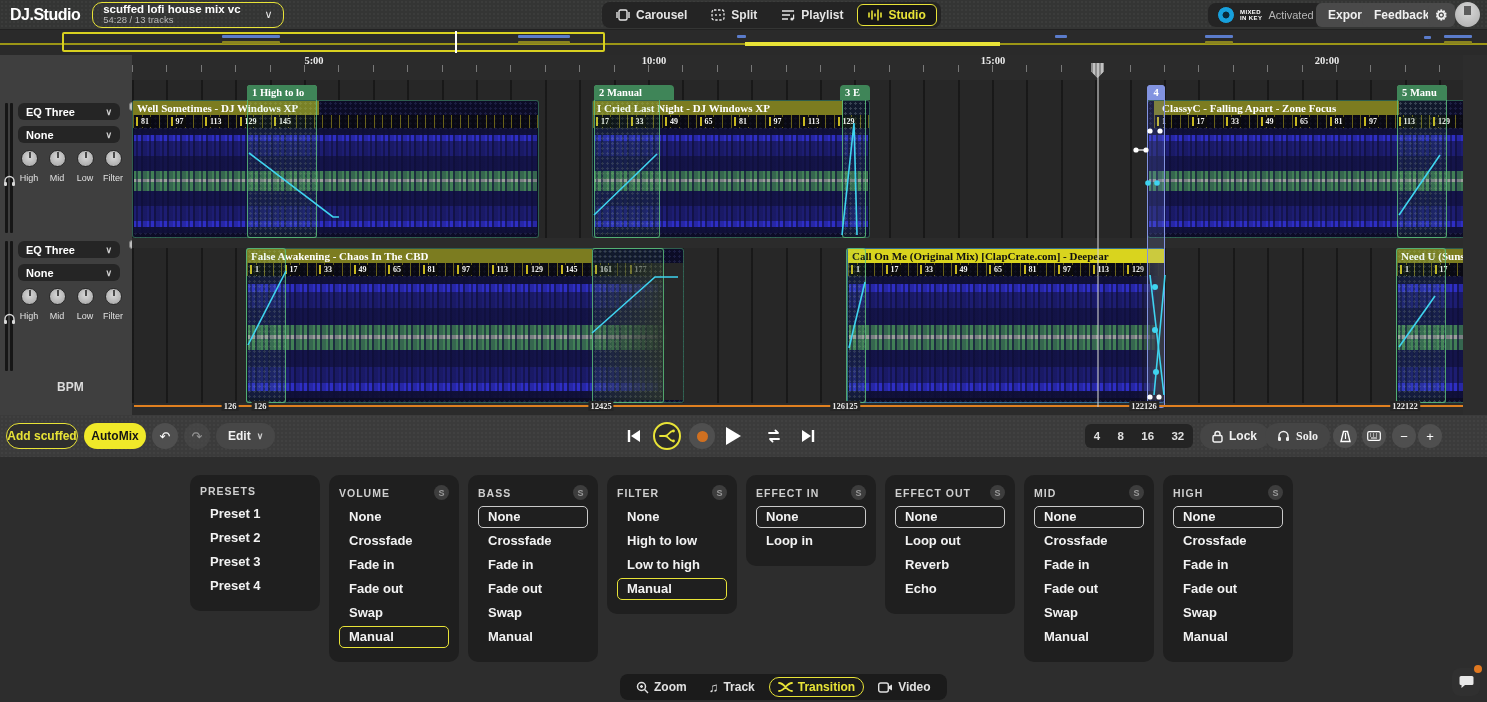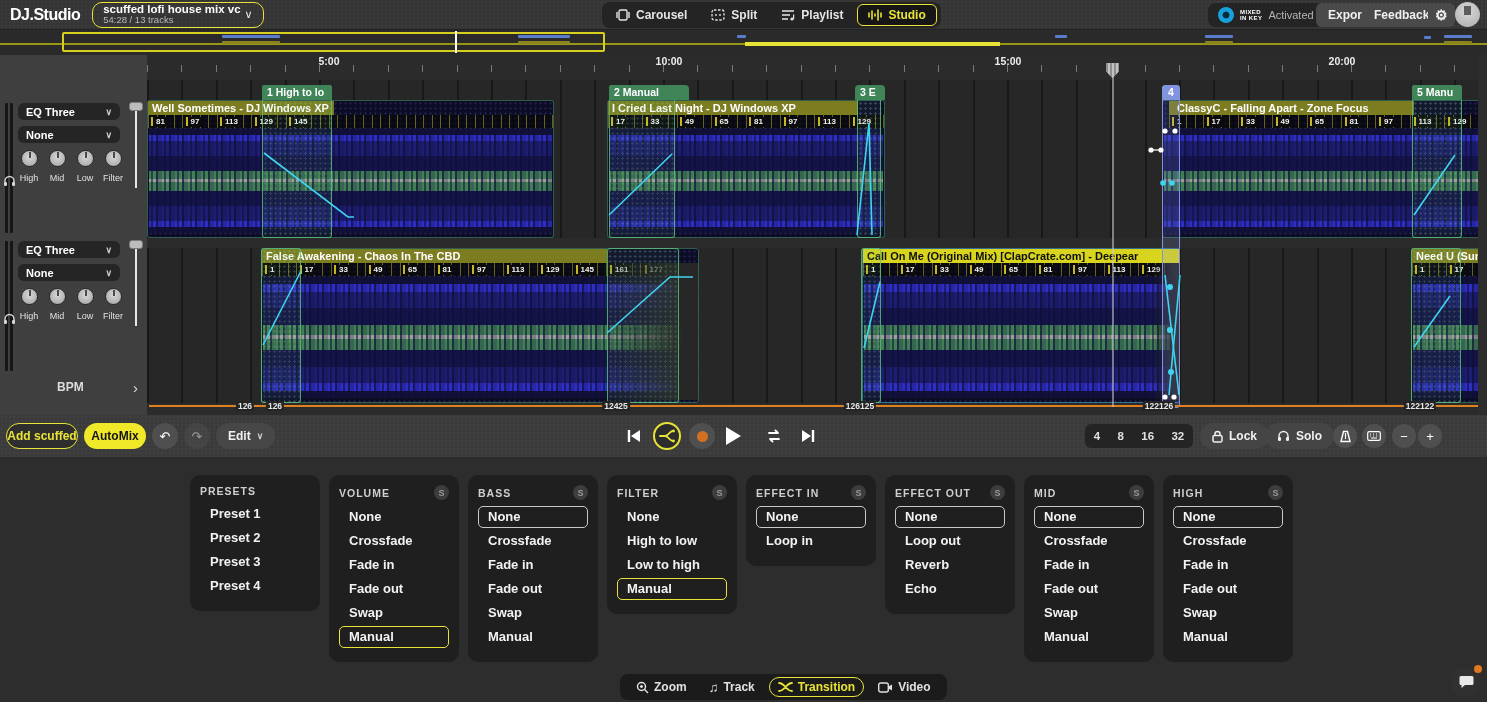--- a/index.html
+++ b/index.html
@@ -6,21 +6,21 @@
   html,body { width:1487px; height:702px; overflow:hidden; }
   body { background:#2d2d2d; font-family:"Liberation Sans", sans-serif; color:#fff; position:relative; }
   .abs { position:absolute; }
 
   
   .header { position:absolute; left:0; top:0; width:1487px; height:30px; background:#343534;
             background-image:radial-gradient(rgba(255,255,255,.035) 1px, transparent 1.2px); background-size:4px 4px;
             border-bottom:1px solid #222; display:flex; align-items:center; }
   .logo { font-size:16px; font-weight:800; letter-spacing:-0.5px; margin-left:10px; color:#fff; }
   .proj-pill { margin-left:12px; height:26px; border:1.5px solid #e8e337; border-radius:10px;
-               display:flex; align-items:center; gap:4px; padding:0 10px; cursor:pointer; }
+               display:flex; align-items:center; gap:24px; padding:0 10px; cursor:pointer; }
   .proj-name { font-size:11.5px; font-weight:700; line-height:11px; }
   .proj-meta { font-size:9.5px; color:#b9b9b9; line-height:10px; }
   .nav-group { position:absolute; left:602px; top:2px; height:26px; background:#242424; border-radius:8px;
                display:flex; align-items:center; gap:4px; padding:0 4px; }
   .nav-btn { display:flex; align-items:center; gap:6px; font-size:12px; font-weight:700; color:#e5e5e5;
              padding:3px 10px; border-radius:6px; cursor:pointer; }
   .nav-btn.active { border:1.5px solid #e8e337; color:#e8e337; background:#161616; }
   .lic-pill { position:absolute; left:1208px; top:3px; height:24px; background:#242424; border-radius:8px;
               display:flex; align-items:center; gap:6px; padding:0 10px; }
   .mik-circle { width:16px; height:16px; border-radius:50%; background:radial-gradient(circle at 50% 50%, #0b2a3a 0 30%, #17a0dc 32% 70%, #0b2a3a 72%); }
@@ -56,21 +56,21 @@
   .knob-label { margin-top:6px; font-size:9px; color:#e0e0e0; }
   .hp-icon { position:absolute; left:3px; top:75px; }
   .vslider-track { position:absolute; left:135px; top:6px; width:2px; height:82px; background:#e6e6e6; }
   .vslider-handle { position:absolute; left:129px; top:2px; width:14px; height:9px; border-radius:3px;
                     background:#bdbdbd; border:1px solid #7c7c7c; cursor:grab; }
   .bpm-row { position:absolute; left:0; top:322px; width:148px; height:20px; display:flex; align-items:center; cursor:pointer; }
   .bpm-label { margin-left:57px; font-size:12px; font-weight:700; color:#dcdcdc; }
   .bpm-chev { margin-left:auto; margin-right:10px; font-size:15px; color:#dcdcdc; }
 
   
-  .timeline { position:absolute; left:147px; top:55px; width:1331px; height:360px; background:#2b2b2b; overflow:hidden; }
+  .timeline { position:absolute; left:132px; top:55px; width:1331px; height:360px; background:#2b2b2b; overflow:hidden;font-family:Liberation Serif, serif; }
   .ruler-ticks { position:absolute; left:0; top:10px; width:100%; height:7px;
                  background:repeating-linear-gradient(90deg,#787878 0 1px, transparent 1px 34.4px); }
   .ruler-time { position:absolute; top:0px; transform:translateX(-50%); font-size:10.5px; font-weight:700; color:#ececec; }
   .lane { position:absolute; left:0; width:100%; background:#272727;
           background-image:repeating-linear-gradient(90deg, rgba(0,0,0,.38) 0 2px, transparent 2px 34.4px); }
   .lane1 { top:25px; height:158px; }
   .lane2 { top:193px; height:155px; }
 
   .clip { position:absolute; background:#0c0c26; border:1px solid rgba(74,160,110,.55); border-radius:3px;
           background-image:radial-gradient(rgba(140,150,255,.13) 1px, transparent 1.3px); background-size:5px 5px; }
@@ -662,21 +662,21 @@
       <span>16</span>
       <span>32</span>
     </div>
   <div class="t-pill" style="left:1200px;">
     <svg class="ic" width="11" height="13" viewBox="0 0 11 13">
         <rect x="1" y="5.5" width="9" height="6.5" rx="1.4" fill="none" stroke="#f0f0f0" stroke-width="1.5"></rect>
         <path d="M3 5.5V4a2.5 2.5 0 0 1 5 0v1.5" fill="none" stroke="#f0f0f0" stroke-width="1.5"></path>
       </svg>
     <span>Lock</span>
   </div>
-  <div class="t-pill" style="left:1265px;">
+  <div class="t-pill" style="left:1265px;font-family:Liberation Serif, serif;">
     <svg class="ic" width="13" height="12" viewBox="0 0 13 12">
         <path d="M2 8V6a4.5 4.5 0 0 1 9 0v2" fill="none" stroke="#f0f0f0" stroke-width="1.4"></path>
         <rect x="1" y="7" width="3" height="4" rx="1.2" fill="#f0f0f0"></rect>
         <rect x="9" y="7" width="3" height="4" rx="1.2" fill="#f0f0f0"></rect>
       </svg>
     <span>Solo</span>
   </div>
   <div class="circle-btn" style="left:1333px; width:24px; height:24px; top:9px;">
     <svg class="ic" width="13" height="13" viewBox="0 0 13 13">
         <path d="M4.5 1.5h4L11 11.5H2z" fill="none" stroke="#fff" stroke-width="1.4"></path>

